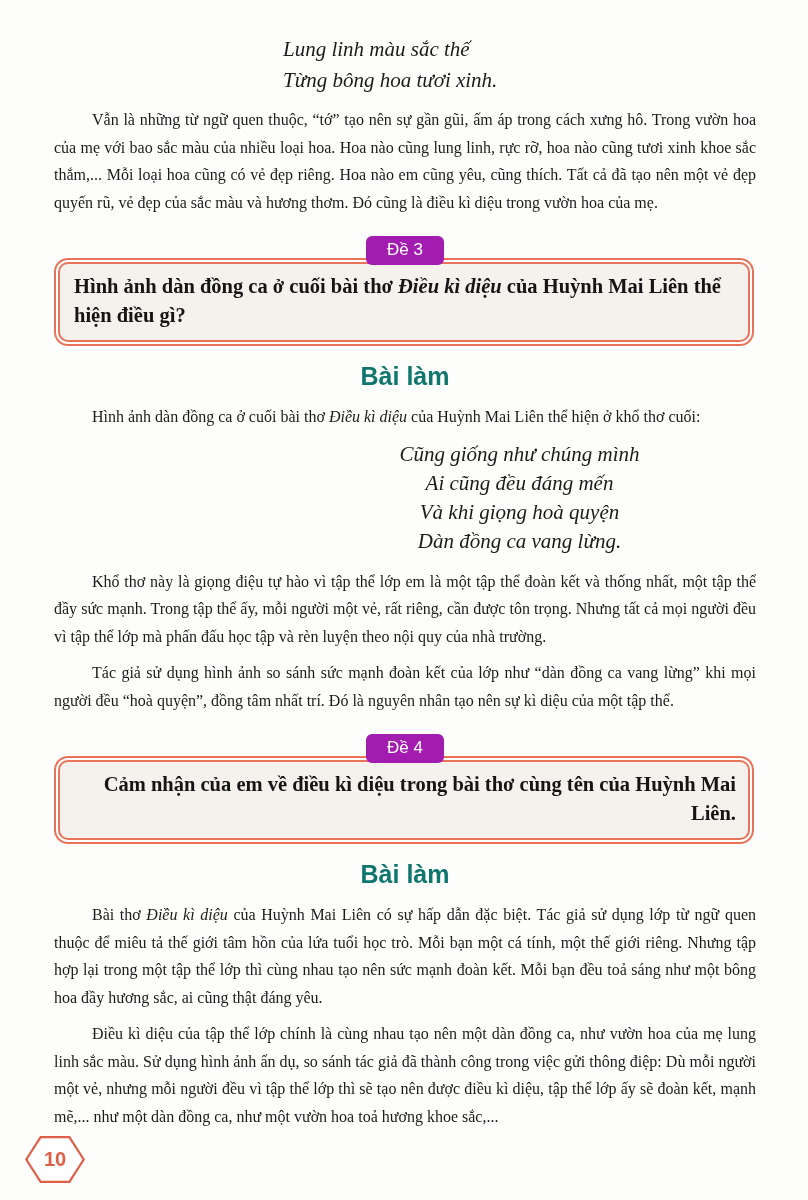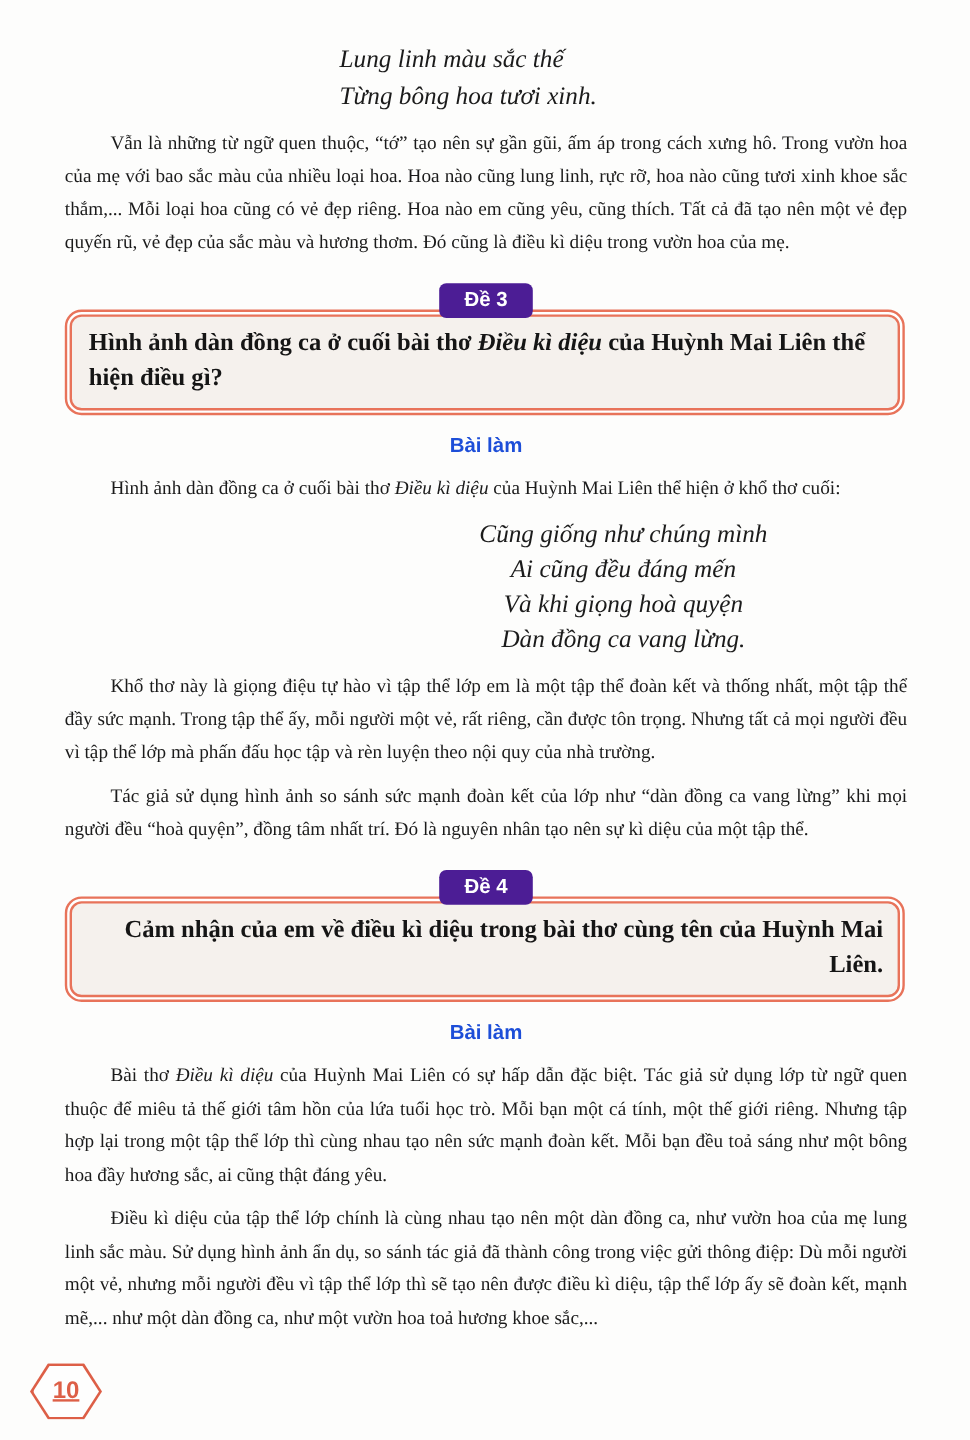--- a/index.html
+++ b/index.html
@@ -36,24 +36,24 @@
   
   .section { margin-top: 20px; }
   .badge-row {
     display: flex;
     justify-content: center;
     position: relative;
     z-index: 2;
     margin-bottom: -7px;
   }
   .badge {
-    background: #4c1d95;
+    background: #a21caf;
     color: #ffffff;
     font-family: "Liberation Sans", "DejaVu Sans", sans-serif;
-    font-weight: bold;
+    font-weight: normal;
     font-size: 17px;
     line-height: 1;
     padding: 5px 21px 7px 21px;
     border-radius: 6px;
   }
   .qbox-outer {
     position: relative;
     z-index: 1;
     border: 2px solid #e8735a;
     border-radius: 14px;
@@ -75,22 +75,22 @@
     color: #151515;
   }
   .qtext em { font-style: italic; font-weight: bold; }
   .qtext.centered { text-align: right; }
   
   .bailam {
     margin: 16px 0 12px 0;
     text-align: center;
     font-family: "Liberation Sans", "DejaVu Sans", sans-serif;
     font-weight: bold;
-    font-size: 17px;
-    color: #1d4ed8;
+    font-size: 25px;
+    color: #0f766e;
   }
   
   .page-number {
     position: absolute;
     left: 25px;
     top: 1136px;
   }
   .hex-outer {
     width: 60px;
     height: 47px;
@@ -107,21 +107,20 @@
     background: #fefefe;
     display: flex;
     align-items: center;
     justify-content: center;
   }
   .hex-inner span {
     font-family: "Liberation Sans", "DejaVu Sans", sans-serif;
     font-weight: bold;
     font-size: 20px;
     color: #dd5f47;
-    text-decoration: underline;
   }
 </style>
 </head>
 <body>
 
 <div class="page">
 
   <div class="poem">
     <div class="poem-line">Lung linh màu sắc thế</div>
     <div class="poem-line">Từng bông hoa tươi xinh.</div>

